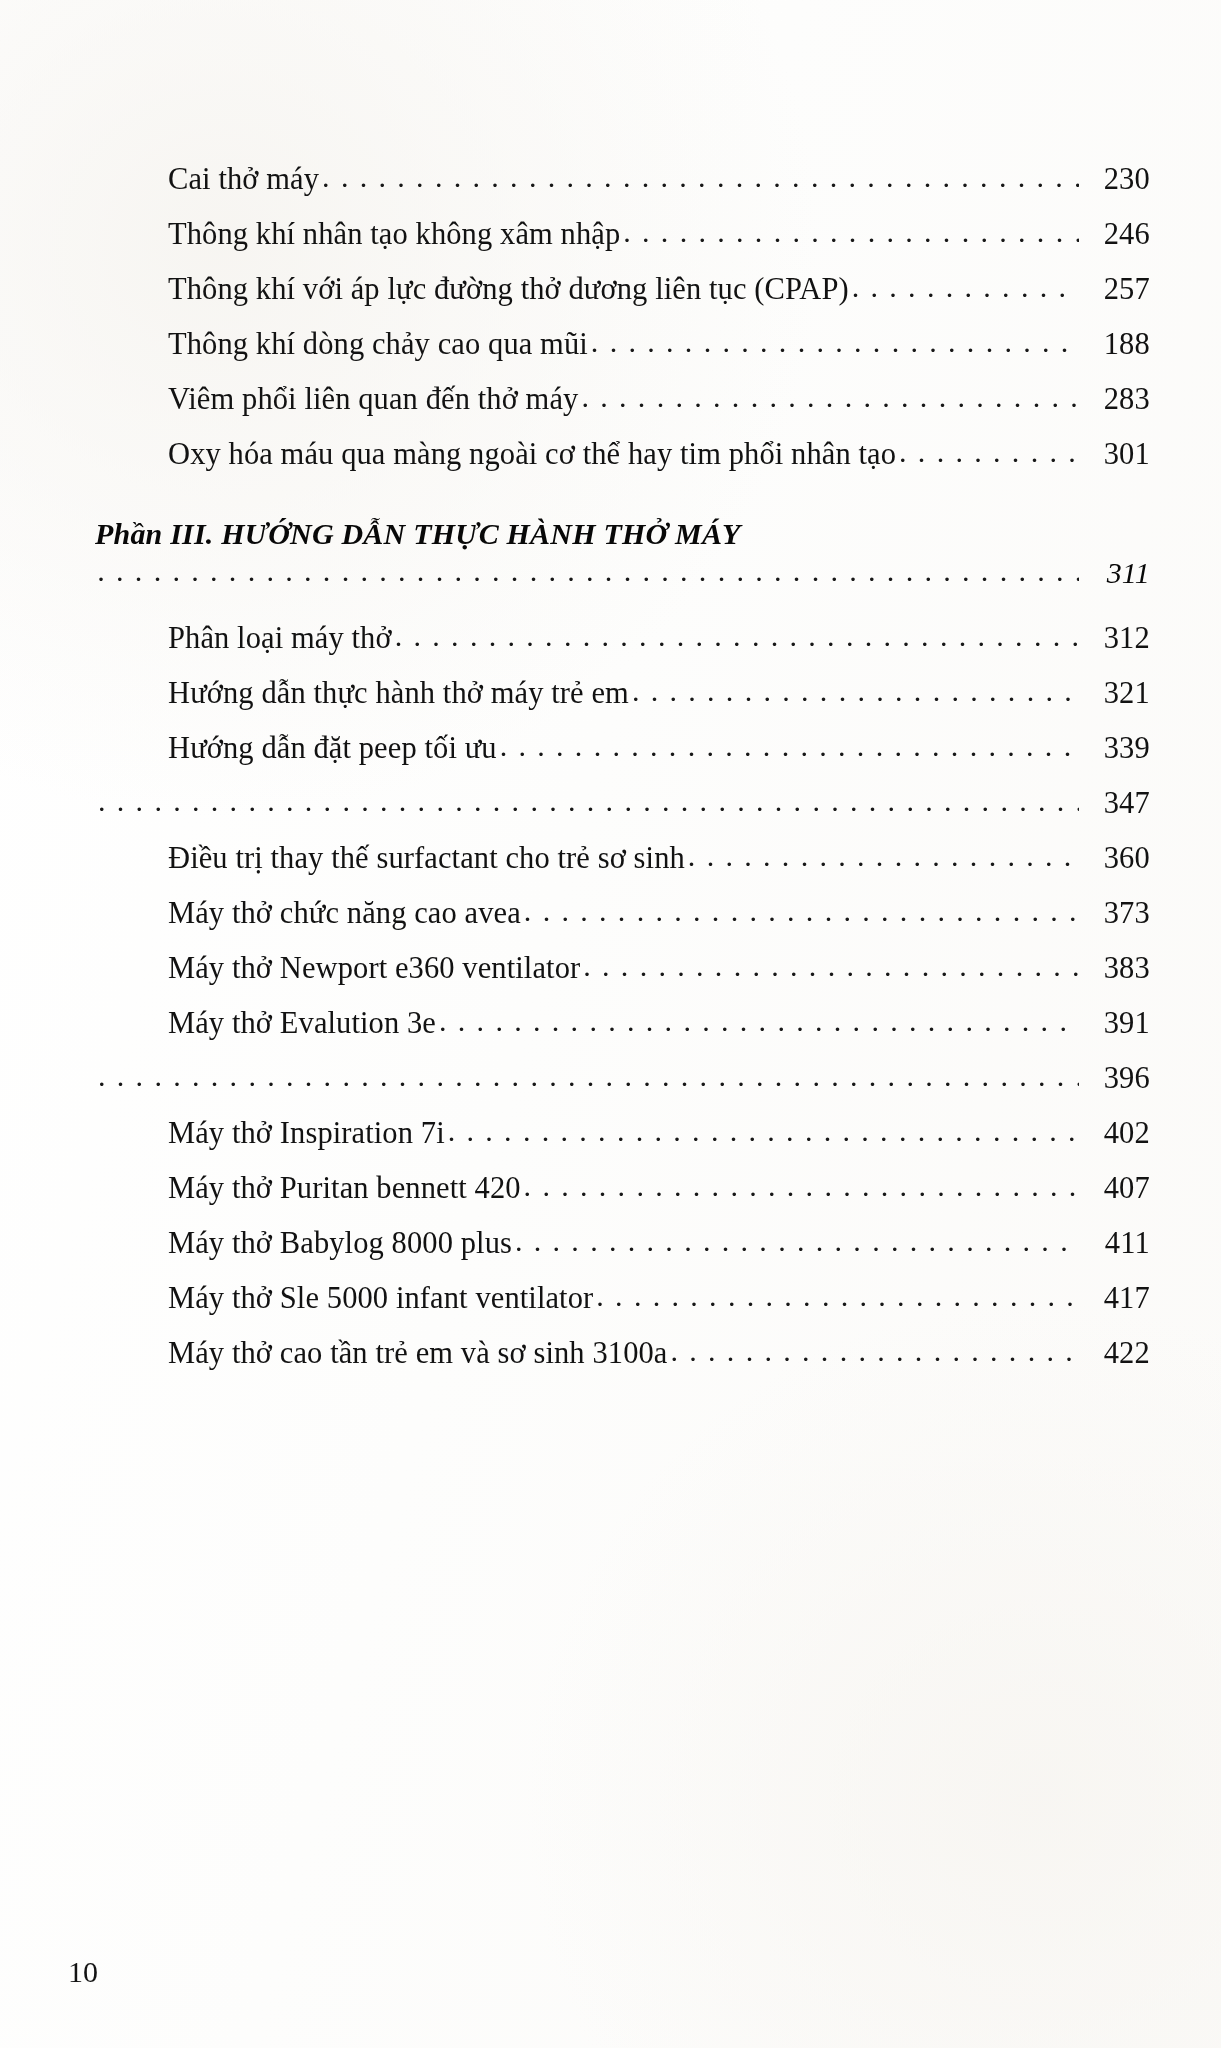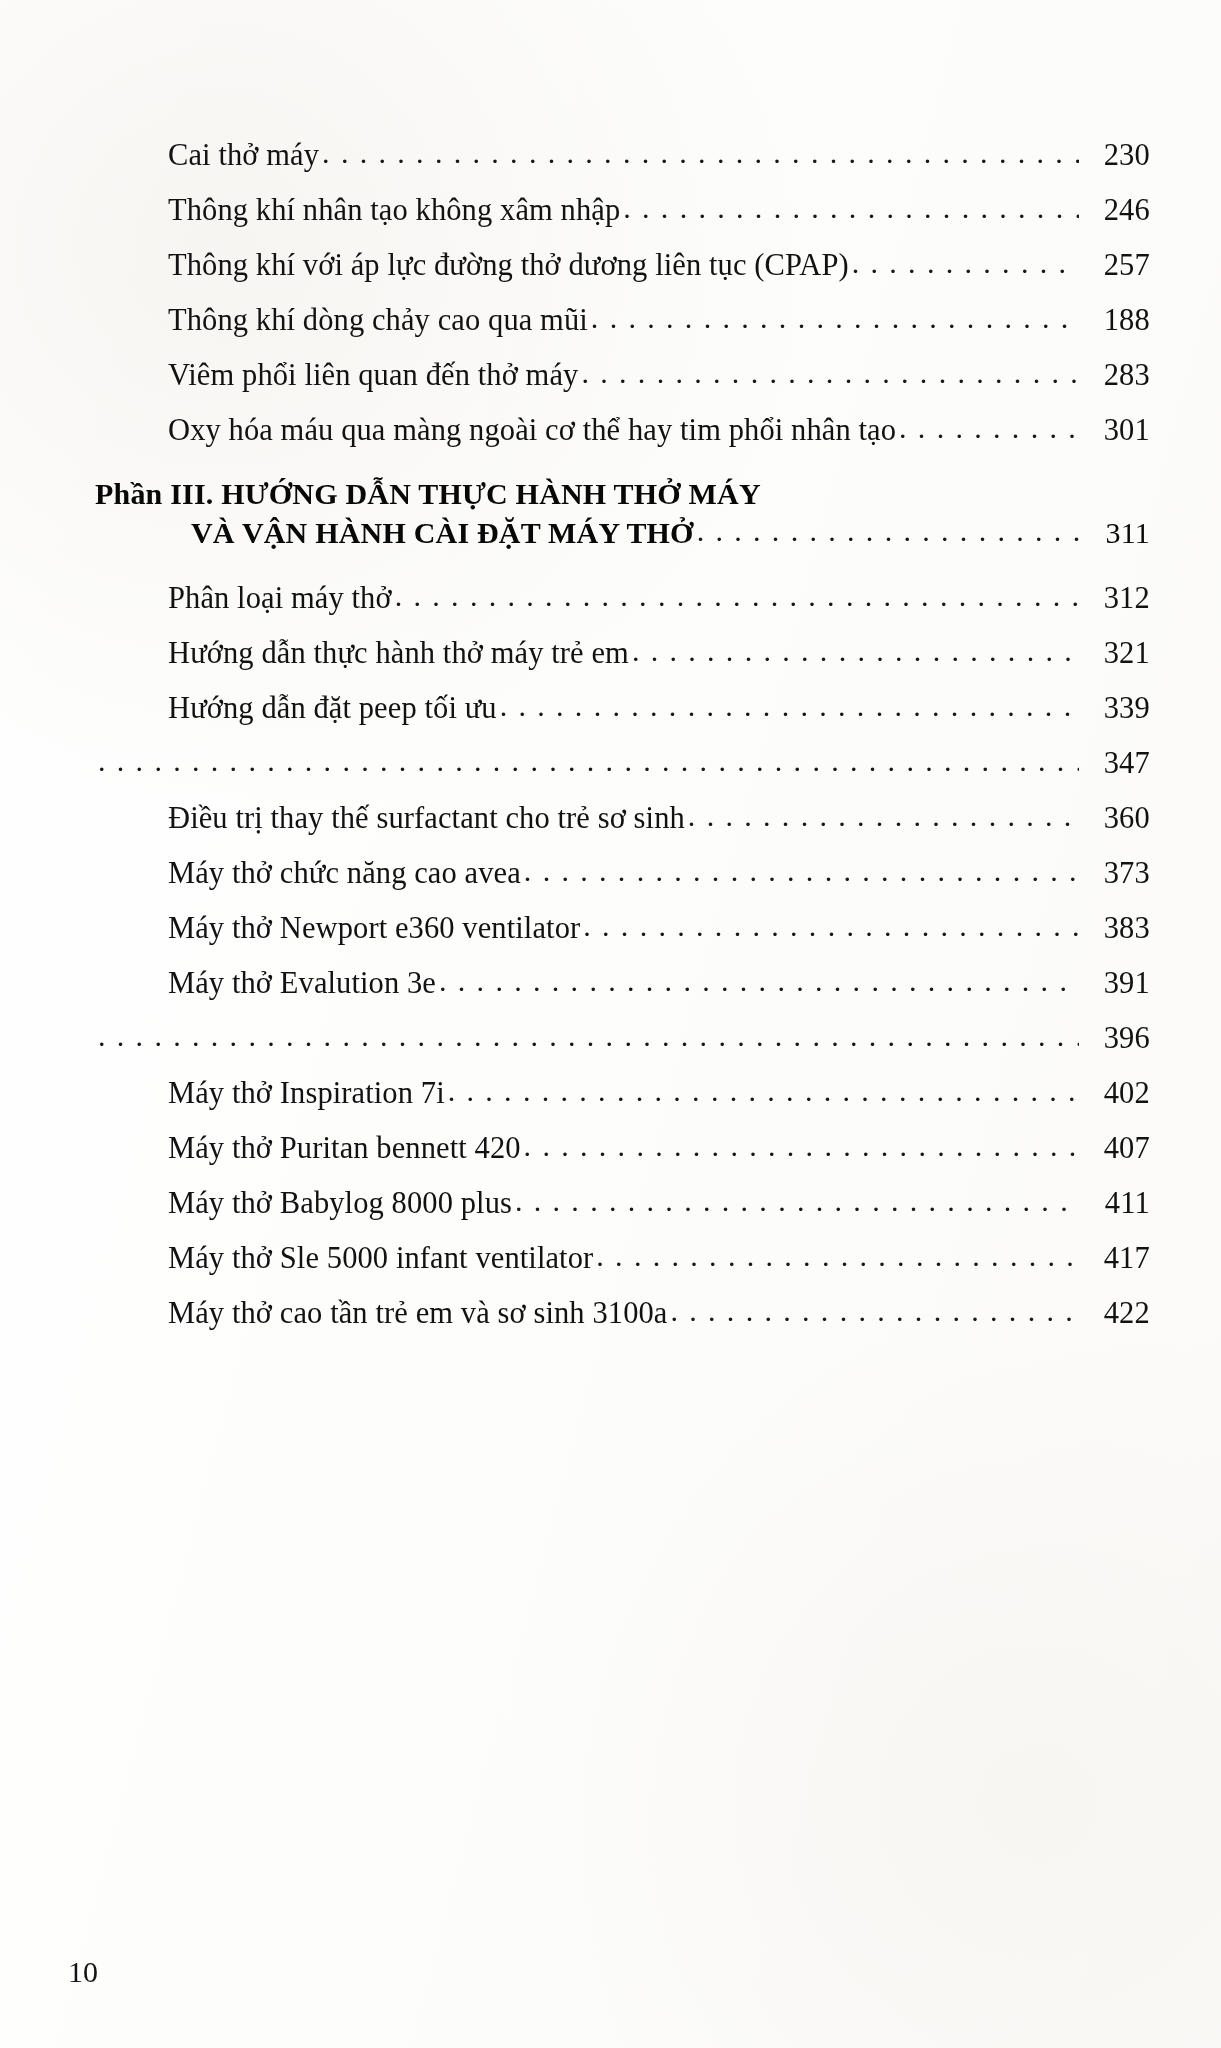--- a/index.html
+++ b/index.html
@@ -64,20 +64,21 @@
 
   .entry {
     display: flex;
     align-items: baseline;
     width: 100%;
     font-size: 30.5px;
     line-height: 1.0;
     color: #121212;
     margin-bottom: 24.5px;
     white-space: nowrap;
+    margin-top: 24px;
   }
 
   .entry .title {
     flex: 0 0 auto;
     padding-left: 73px;
     letter-spacing: 0.1px;
   }
 
   .entry .leader {
     flex: 1 1 auto;
@@ -93,25 +94,26 @@
 
   .entry .page-no {
     flex: 0 0 auto;
     min-width: 68px;
     text-align: right;
     letter-spacing: 0.2px;
   }
 
   
   .part-entry {
-    margin-top: 33px;
+    margin-top: 49px;
     margin-bottom: 35px;
     font-weight: bold;
     font-size: 30px;
     color: #080808;
+    font-style: italic;
   }
 
   .part-entry .part-line1 {
     display: block;
     padding-left: 0;
     letter-spacing: 0.2px;
     margin-bottom: 9px;
   }
 
   .part-entry .part-line2-row {
@@ -185,21 +187,20 @@
           <span class="page-no">283</span>
         </div>
         <div class="entry">
           <span class="title">Oxy hóa máu qua màng ngoài cơ thể  hay tim phổi nhân tạo</span>
           <span class="leader">. . . . . . . . . . . . . . . . . . . . . . . . . . . . . . . . . . . . . . . . . . . . . . . . . . . . . . . . . . . . . . . . . . . . . . . . . . . . . . . . . . . . . . . . . . . . . . . . . . . . . . . . . . . . . . . . . . . . . . . . . . . . . . . . . . . . . . . . . . . . . . . . . . . . . . . . . . . . . . . </span>
           <span class="page-no">301</span>
         </div>
         <div class="entry part-entry" style="display: block;">
           <span class="part-line1">Phần III. HƯỚNG DẪN THỰC HÀNH THỞ MÁY</span>
           <div class="part-line2-row">
-            <span class="part-line2">VÀ VẬN HÀNH CÀI ĐẶT MÁY THỞ</span>
             <span class="leader">. . . . . . . . . . . . . . . . . . . . . . . . . . . . . . . . . . . . . . . . . . . . . . . . . . . . . . . . . . . . . . . . . . . . . . . . . . . . . . . . . . . . . . . . . . . . . . . . . . . . . . . . . . . . . . . . . . . . . . . . . . . . . . . . . . . . . . . . . . . . . . . . . . . . . . . . . . . . . . . </span>
             <span class="page-no">311</span>
           </div>
         </div>
         <div class="entry">
           <span class="title">Phân loại máy thở</span>
           <span class="leader">. . . . . . . . . . . . . . . . . . . . . . . . . . . . . . . . . . . . . . . . . . . . . . . . . . . . . . . . . . . . . . . . . . . . . . . . . . . . . . . . . . . . . . . . . . . . . . . . . . . . . . . . . . . . . . . . . . . . . . . . . . . . . . . . . . . . . . . . . . . . . . . . . . . . . . . . . . . . . . . </span>
           <span class="page-no">312</span>
         </div>
         <div class="entry">

